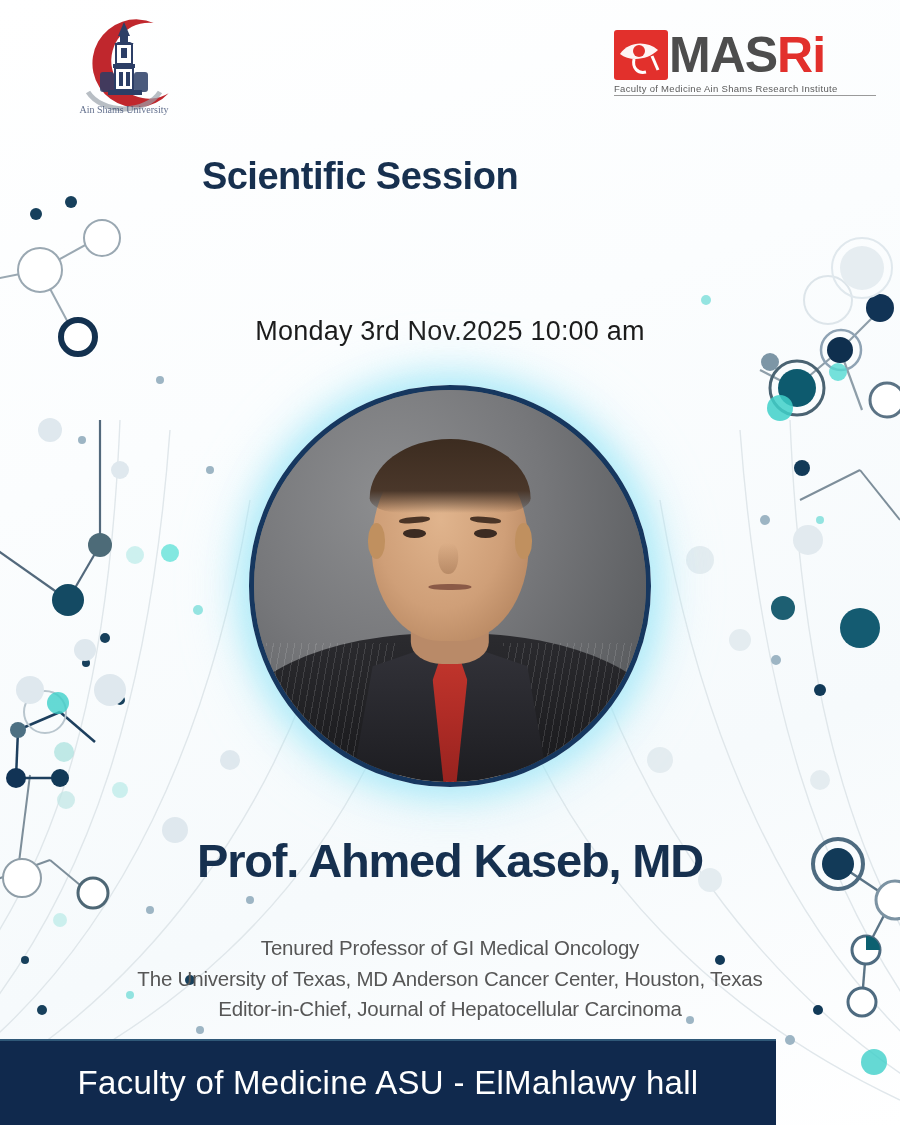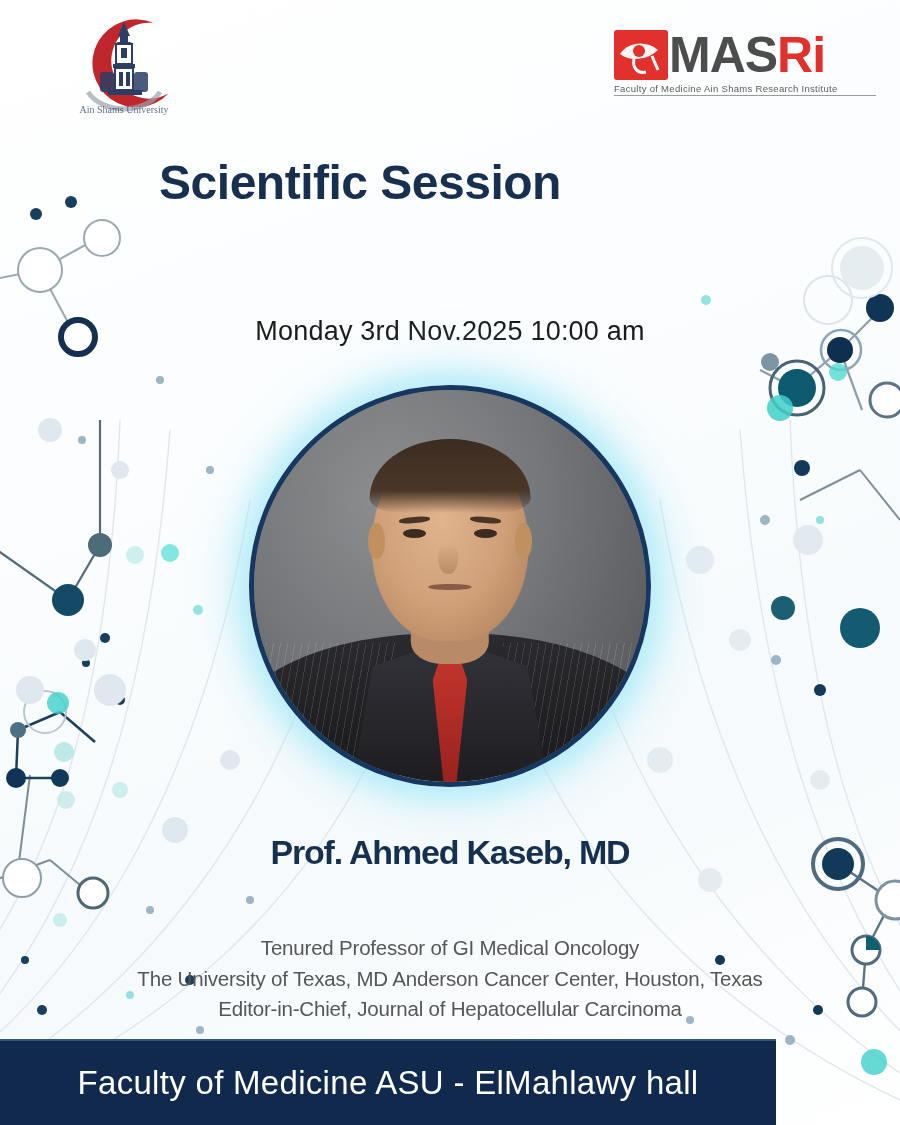--- a/index.html
+++ b/index.html
@@ -81,21 +81,21 @@
 
   
   .session-title {
     position: absolute;
     top: 155px;
     left: 0;
     width: 720px;
     text-align: center;
     font-family: "Liberation Sans", sans-serif;
     font-weight: bold;
-    font-size: 48px;
+    font-size: 38px;
     letter-spacing: -0.5px;
     color: #17304f;
   }
   .talk-title {
     position: absolute;
     top: 228px;
     left: 0;
     width: 900px;
     text-align: center;
     font-family: "Liberation Sans", sans-serif;
@@ -285,21 +285,21 @@
 
   
   .speaker-name {
     position: absolute;
     top: 833px;
     left: 0;
     width: 900px;
     text-align: center;
     font-family: "Liberation Sans", sans-serif;
     font-weight: bold;
-    font-size: 34px;
+    font-size: 47px;
     letter-spacing: -1.2px;
     color: #16304f;
   }
   .credentials {
     position: absolute;
     top: 925px;
     left: 0;
     width: 900px;
     text-align: center;
     font-family: "Liberation Sans", sans-serif;

